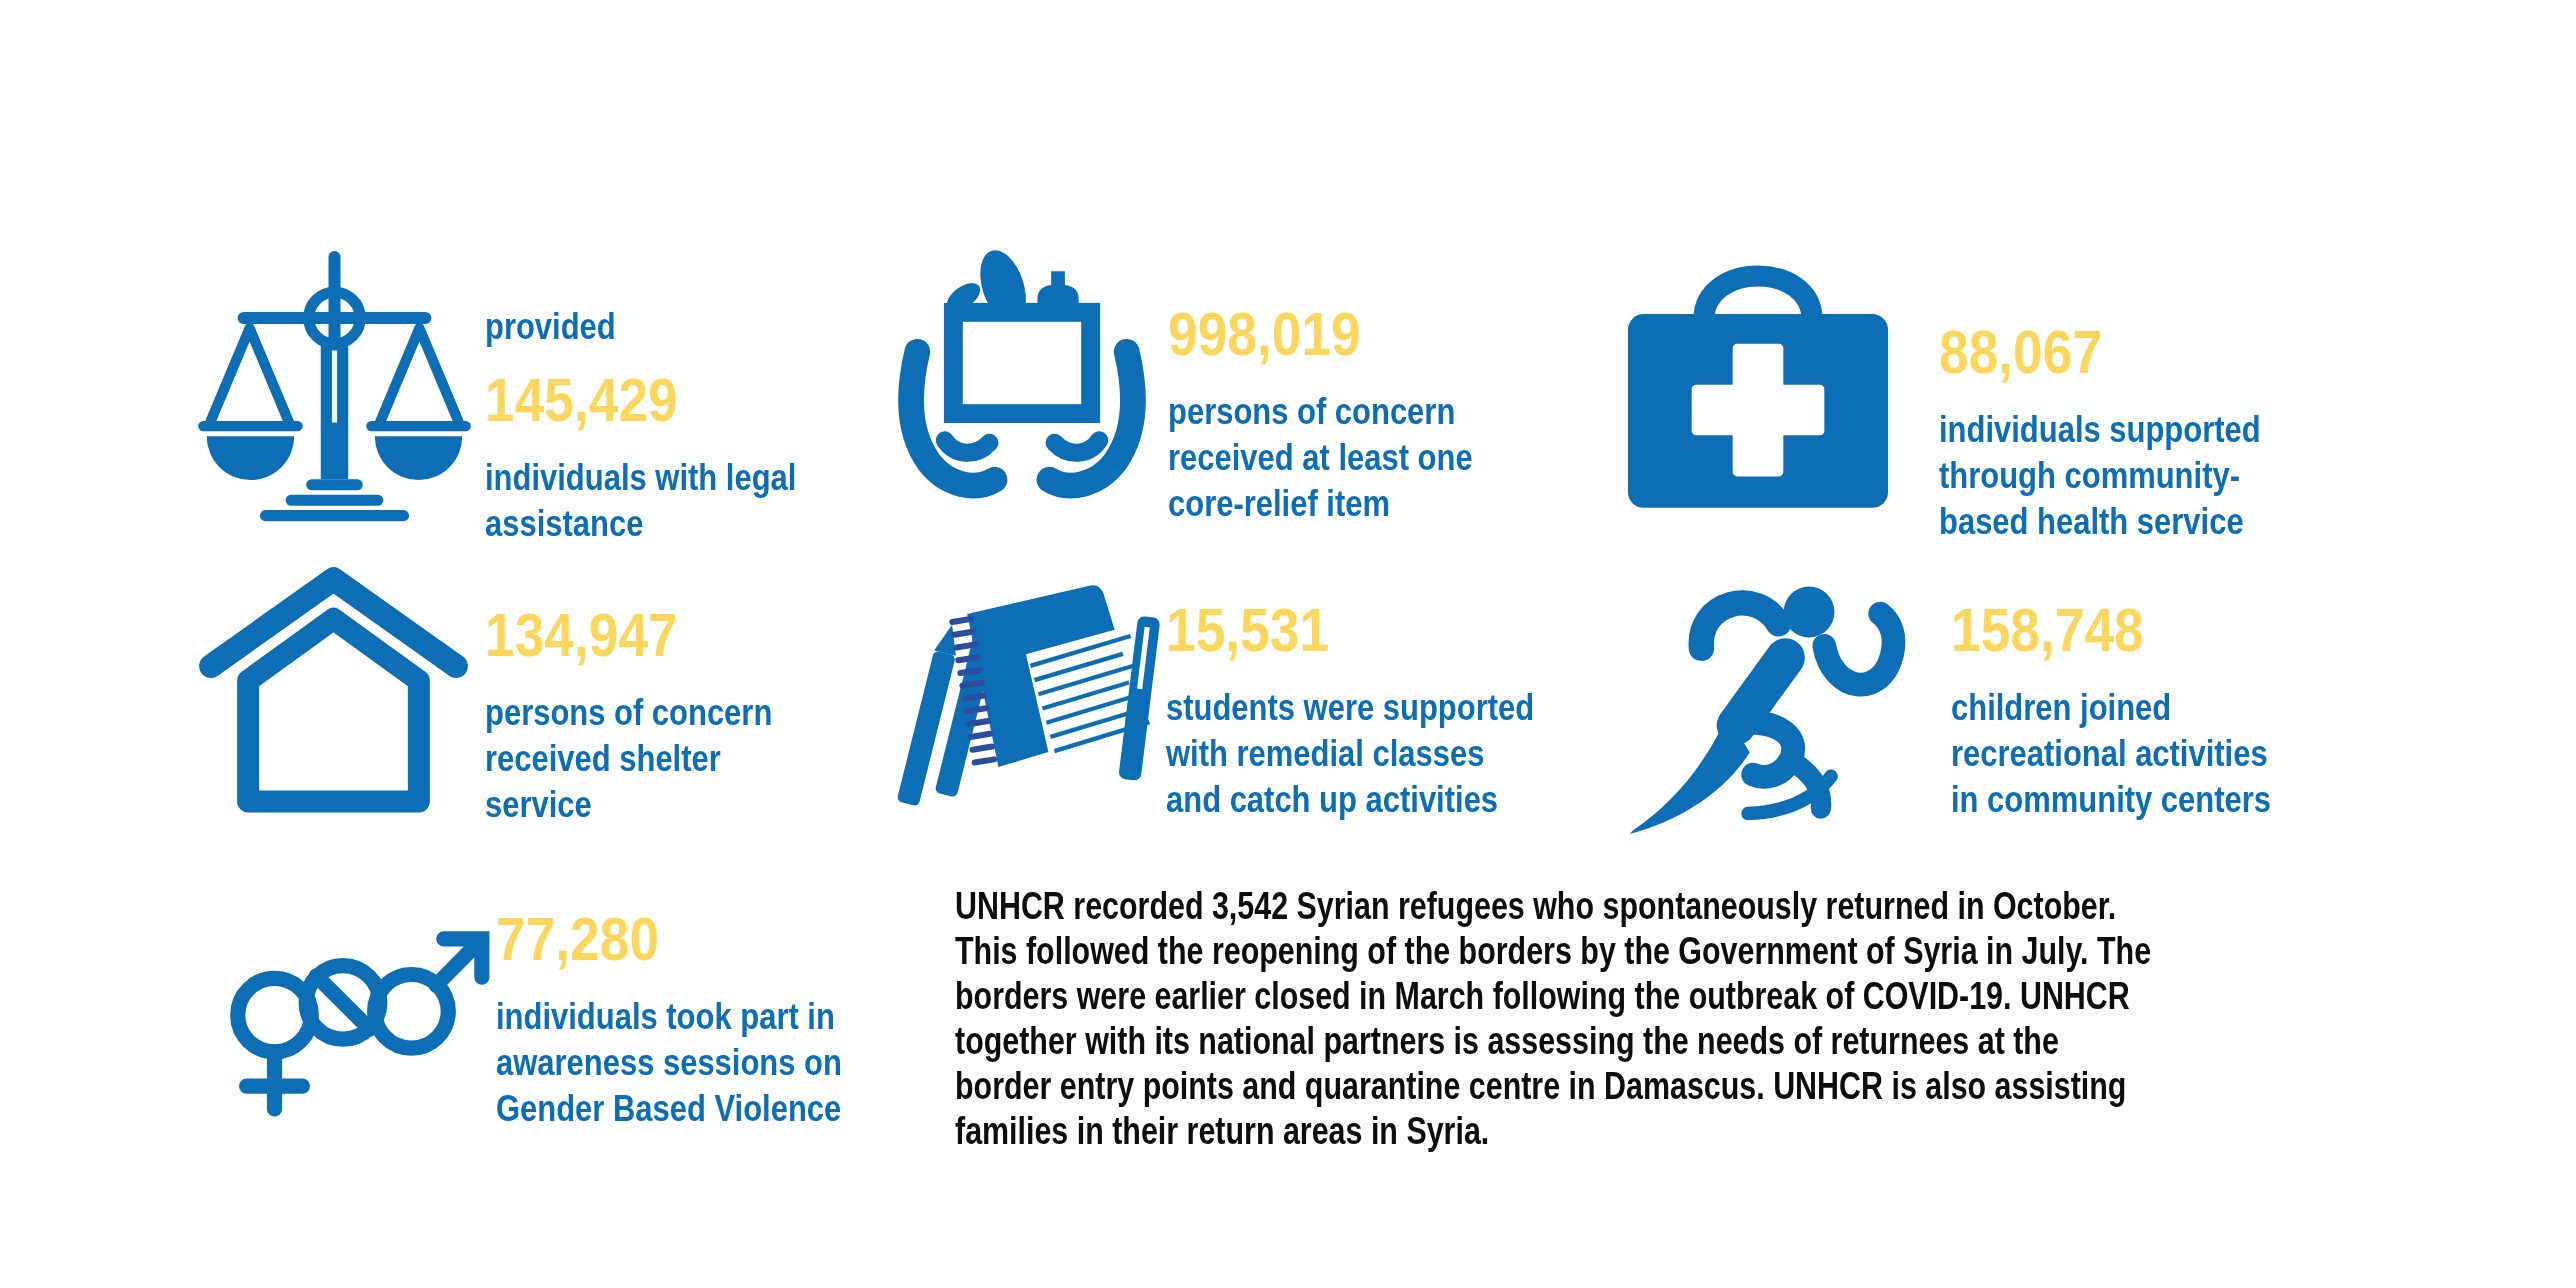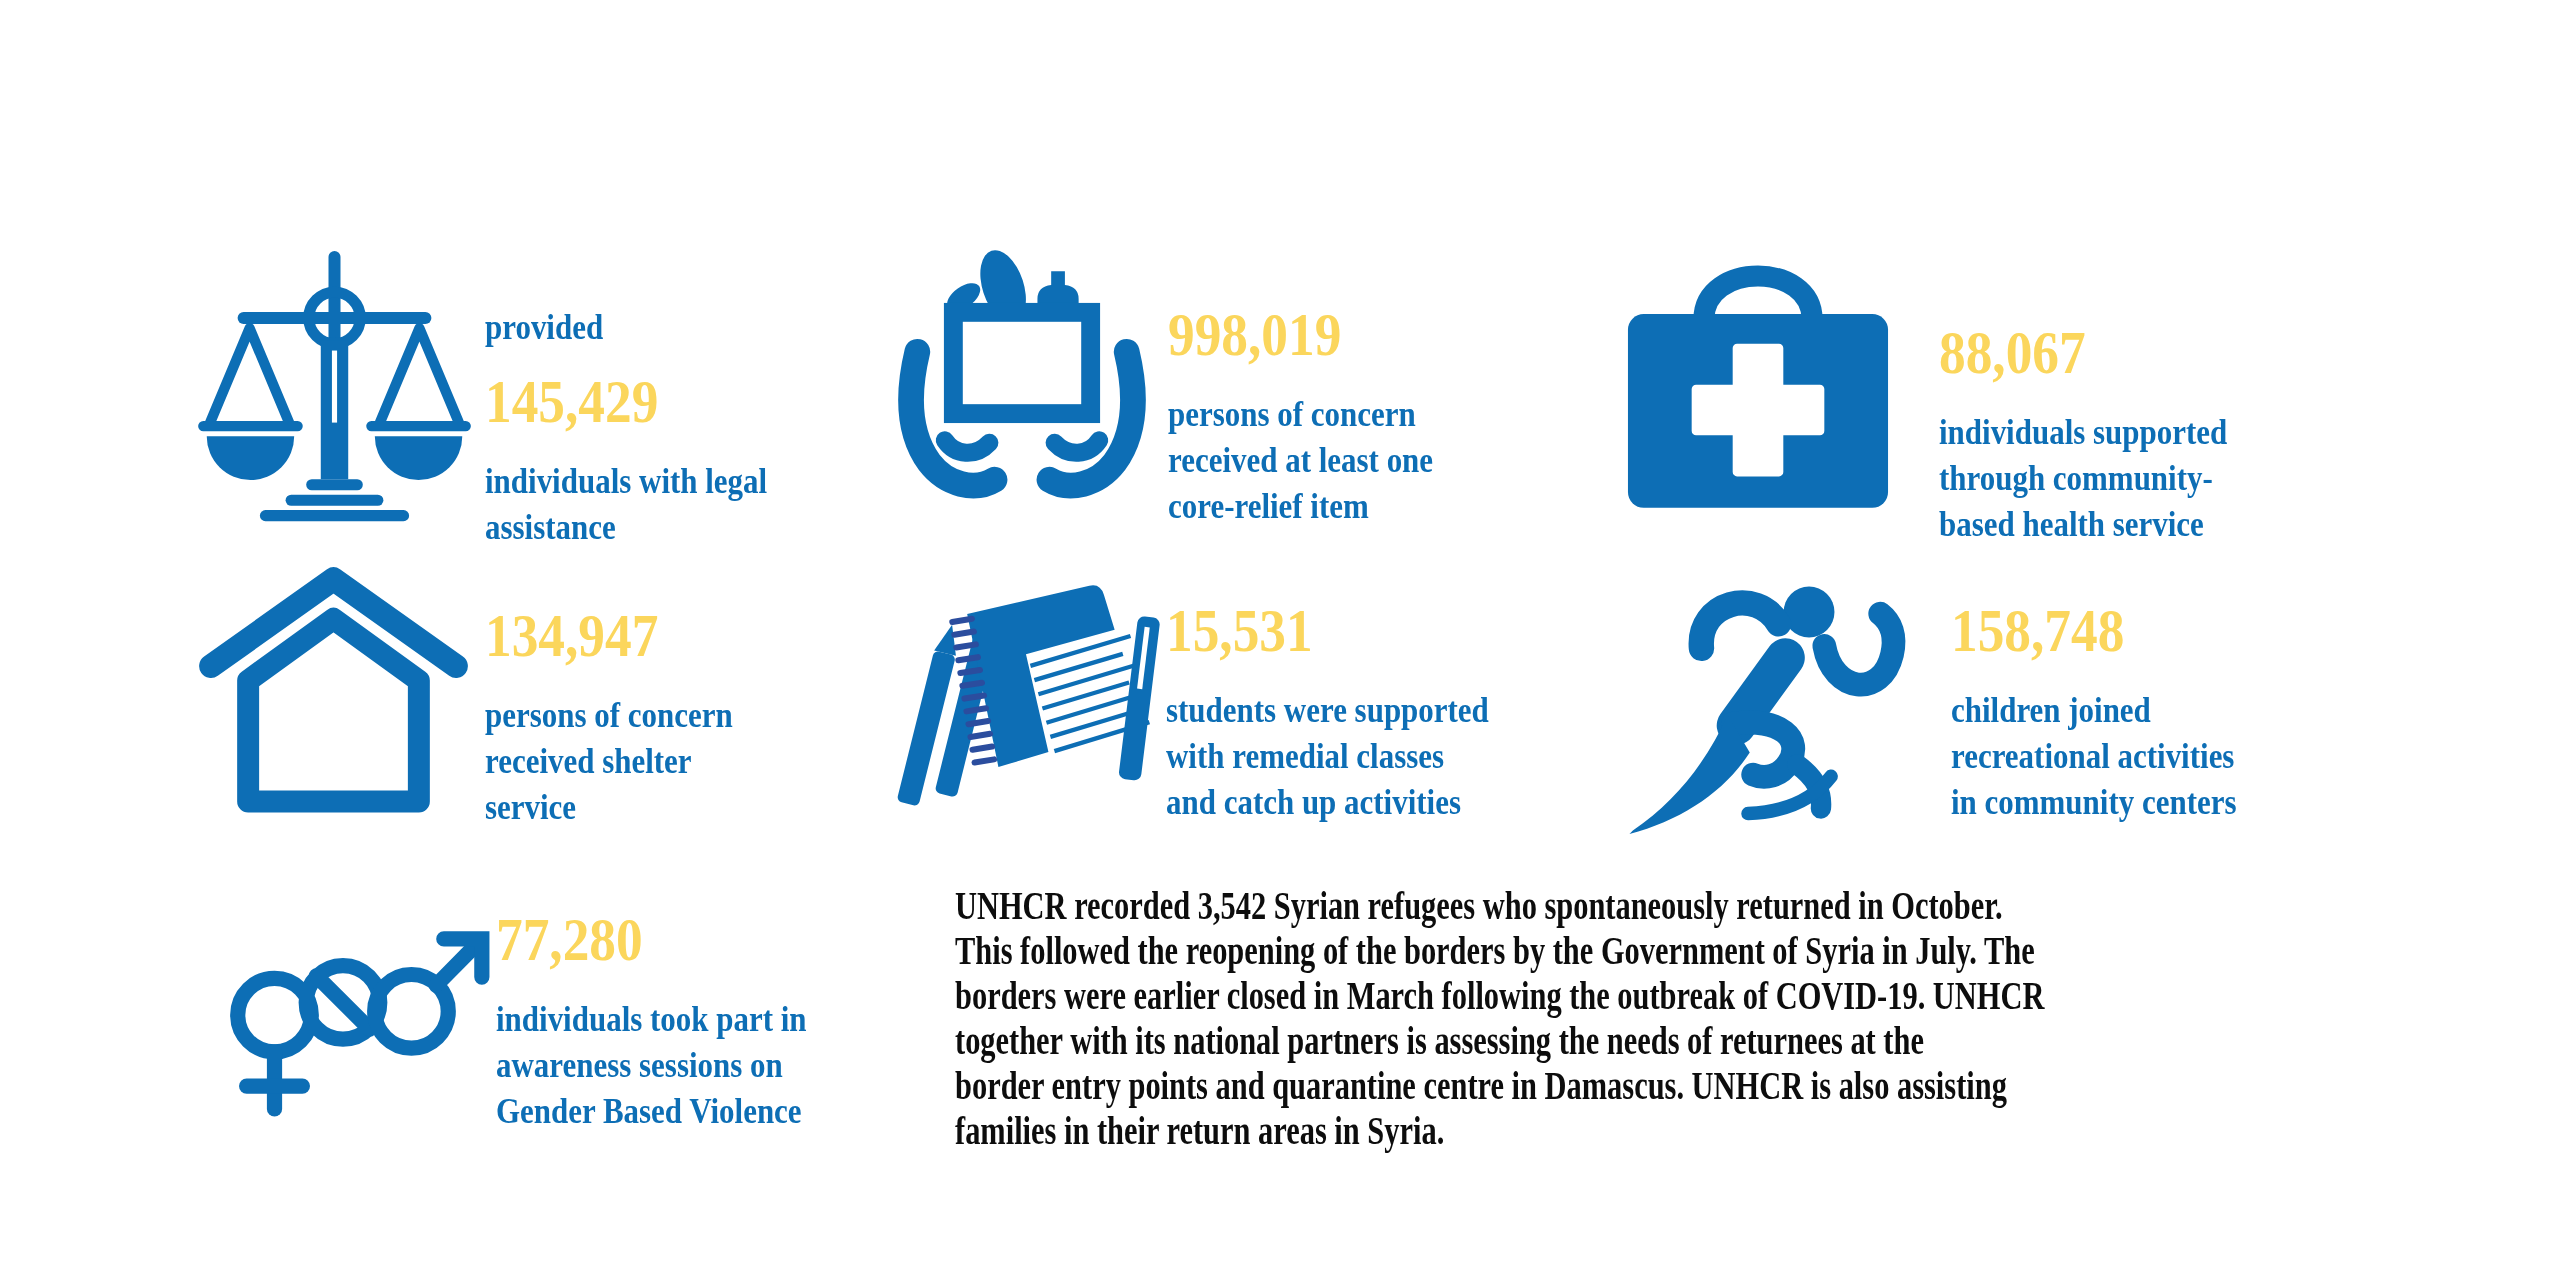--- a/index.html
+++ b/index.html
@@ -1,19 +1,19 @@
 <!DOCTYPE html>
 <html style="--blue: #0D6EB5; --yellow: #FBD65C; --navy: #2B4D9E; --ink: #0D0D0D; --bg: #FFFFFF;font-size:13.7px"><head>
 <meta charset="utf-8">
 <title>Infographic</title>
 <style>
   html,body{margin:0;padding:0;background:#fff;}
   #canvas{
     position:relative;width:2576px;height:1288px;background:var(--bg,#fff);
-    overflow:hidden;font-family:Liberation Serif, serif;
+    overflow:hidden;font-family:Liberation Sans, sans-serif;
   }
   .stat{display:contents;}
   .icon{position:absolute;color:var(--blue);}
   .icon svg{display:block;width:100%;height:100%;}
   .stat-text{position:absolute;transform:scaleX(0.86);transform-origin:0 0;white-space:pre-line;}
   .stat-pre{font-weight:700;font-size:36px;line-height:45px;color:var(--blue);}
   .stat-value{font-weight:700;font-size:62px;line-height:67px;color:var(--yellow);margin:1.7px 0 6.9px;}
   .stat-label{font-weight:700;font-size:36px;line-height:46px;color:var(--blue);}
   .paragraph{
     position:absolute;left:955px;top:883px;width:1700px;margin:0;

